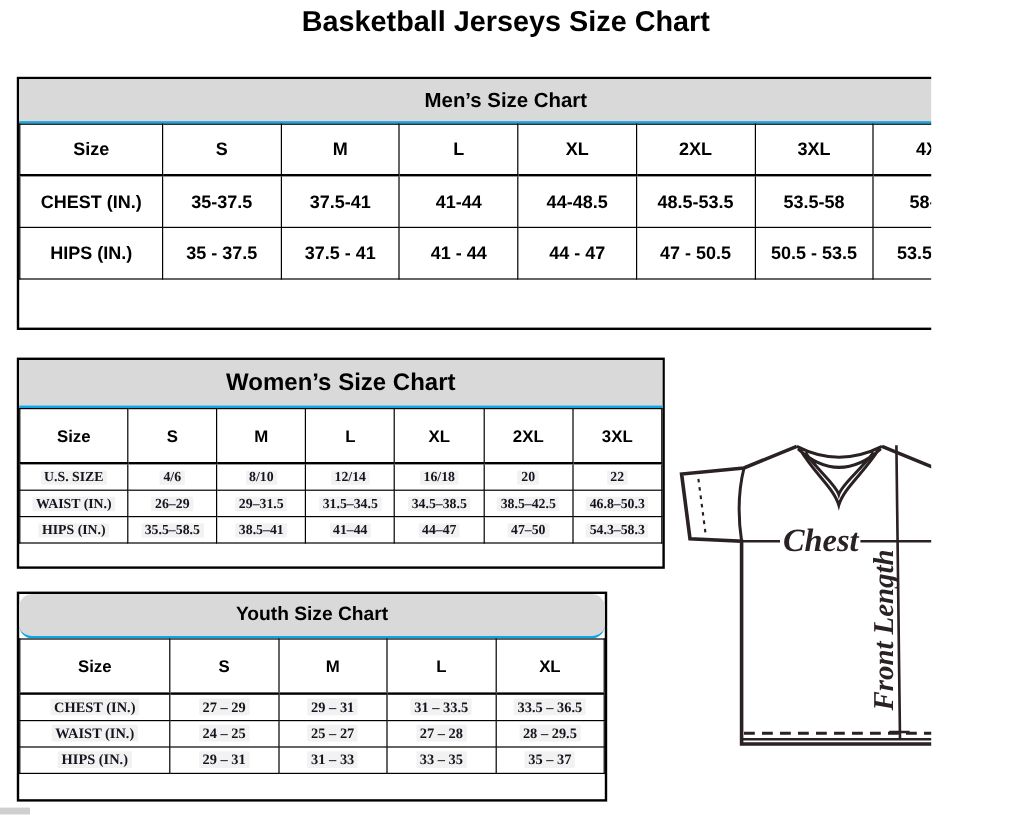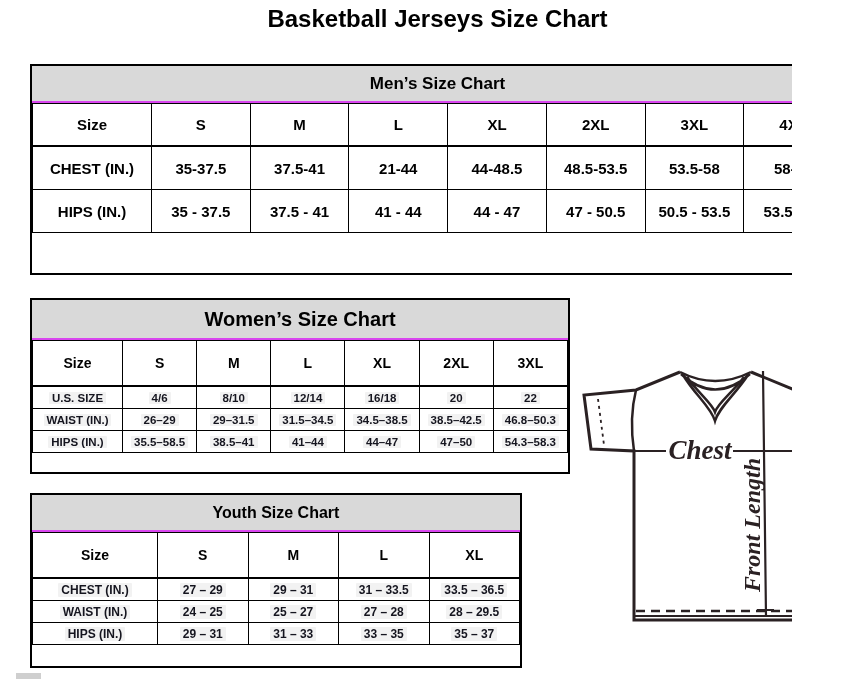--- a/index.html
+++ b/index.html
@@ -1,26 +1,26 @@
 <!DOCTYPE html>
 <html><head>
 <meta charset="utf-8">
 <style>
   html,body{margin:0;padding:0;background:#fff;}
   #screen{
     position:relative;width:776px;height:679px;background:#ffffff;
-    font-family:"Liberation Sans","DejaVu Sans",sans-serif;overflow:hidden;margin-left:16px;
+    font-family:"Liberation Sans","DejaVu Sans",sans-serif;overflow:hidden;
   }
   #page-title{
     position:absolute;left:0;top:5px;width:843px;text-align:center;
     font-size:24px;font-weight:bold;color:#000;
   }
   .chart{position:absolute;border:2px solid #000;box-sizing:border-box;background:#fff;}
   .band{
-    background:#d9d9d9;border-bottom:2px solid #d946ef;display:flex;
+    background:#d9d9d9;border-bottom:2px solid #0ea5e9;display:flex;
     align-items:center;justify-content:center;font-weight:bold;color:#000;
     box-sizing:border-box;
   }
   table{border-collapse:collapse;table-layout:fixed;width:100%;}
   th,td{
     border:1px solid #000;text-align:center;vertical-align:middle;
     font-weight:bold;padding:0;color:#000;
   }
   thead th{border-bottom:2px solid #000000;}
   
@@ -30,25 +30,25 @@
   .mens td{height:42px;font-size:15px;}
   .mens th:first-child{width:118px;}
   
   .womens{left:14px;top:298px;width:540px;height:176px;}
   .womens .band{height:40px;font-size:20px;}
   .womens th{height:44px;font-size:14px;}
   .womens td{height:21px;font-size:11.5px;color:#15151f;}
   .womens th:first-child{width:89px;}
   
   .youth{left:14px;top:493px;width:492px;height:175px;}
-  .youth .band{height:37px;font-size:16px;}
+  .youth .band{height:37px;font-size:16px;border-radius:11px;}
   .youth th{height:44px;font-size:14px;}
   .youth td{height:21px;font-size:12px;color:#15151f;}
   .youth th:first-child{width:124px;}
-  .hl{background:#f2f2f2;padding:0 3px;border-radius:1px;}
+  .hl{background:#f2f2f2;padding:0 3px;border-radius:1px;font-family:Liberation Serif, serif;}
   
   #jersey{position:absolute;left:558px;top:365px;width:282px;height:268px;}
   #jersey .ink{stroke:#2a2123;fill:none;}
   #jersey text{fill:#2a2123;font-family:"Liberation Serif","DejaVu Serif",serif;
     font-style:italic;font-weight:bold;}
   
   #scroll-frag-left{position:absolute;left:0;top:673px;width:25px;height:6px;background:#cfcfcf;}
   #scroll-frag-right{position:absolute;left:815px;top:675px;width:17px;height:3px;background:#c9c9c9;}
 </style>
 </head>
@@ -71,21 +71,21 @@
             <th>2XL</th>
             <th>3XL</th>
             <th>4XL</th>
           </tr>
         </thead>
         <tbody>
           <tr>
             <td>CHEST (IN.)</td>
             <td>35-37.5</td>
             <td>37.5-41</td>
-            <td>21-44</td>
+            <td>41-44</td>
             <td>44-48.5</td>
             <td>48.5-53.5</td>
             <td>53.5-58</td>
             <td>58-63</td>
           </tr>
           <tr>
             <td>HIPS (IN.)</td>
             <td>35 - 37.5</td>
             <td>37.5 - 41</td>
             <td>41 - 44</td>

